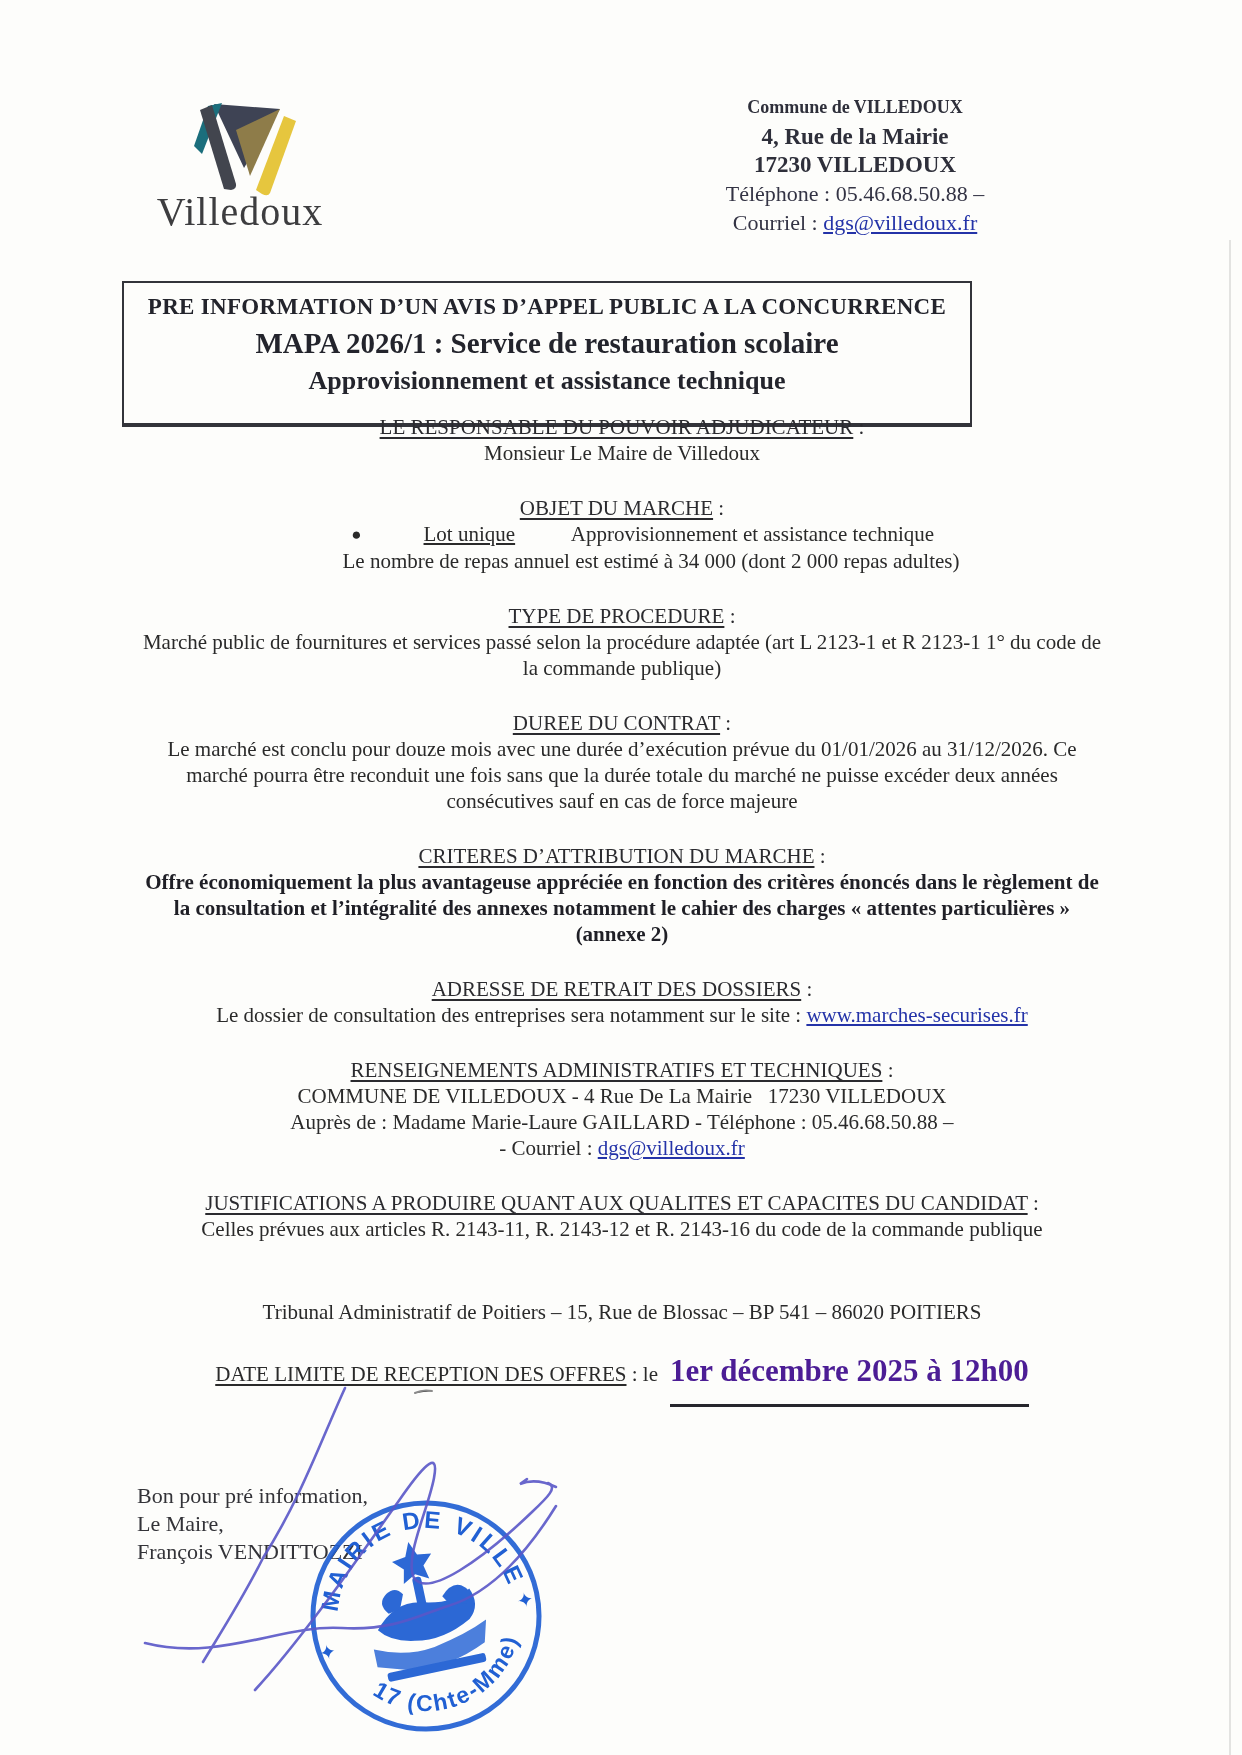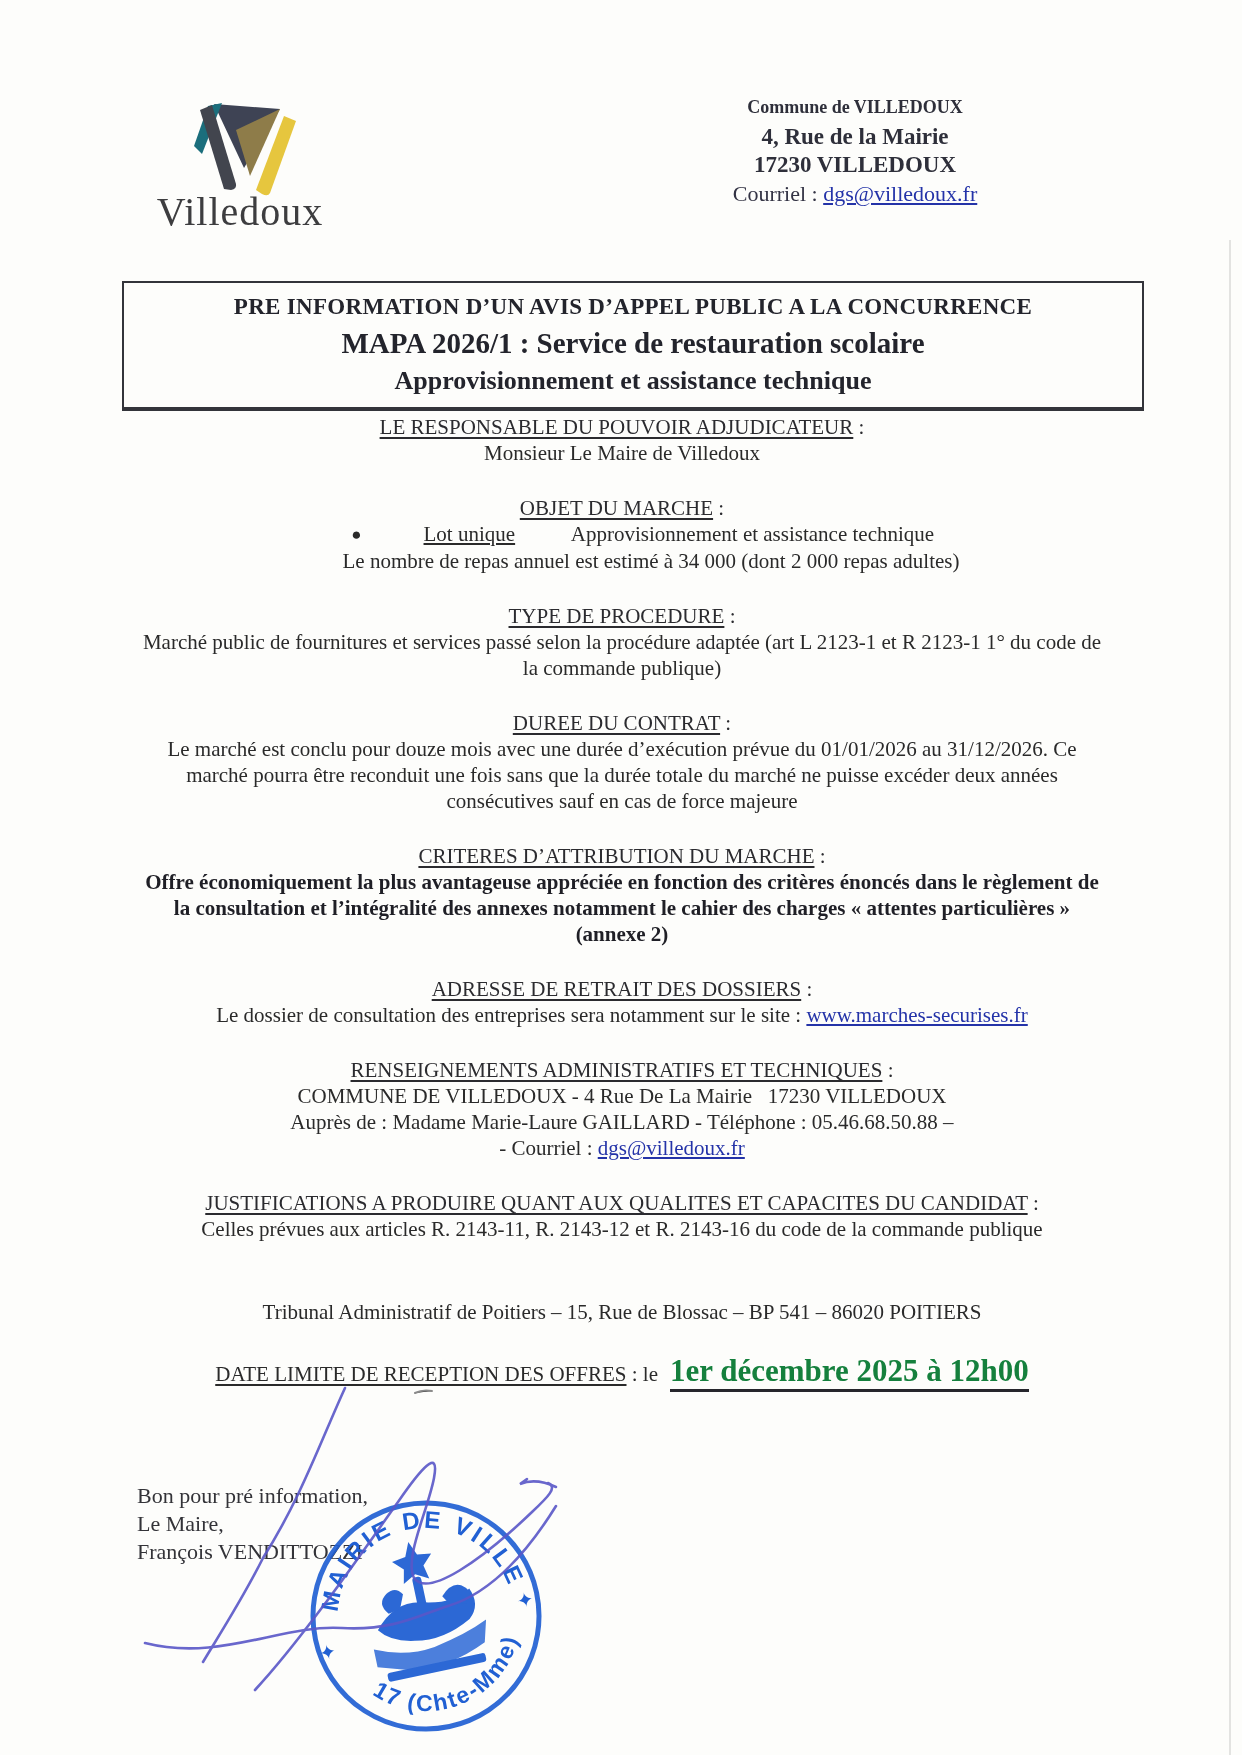--- a/index.html
+++ b/index.html
@@ -20,44 +20,44 @@
   .contact{
     position:absolute;left:615px;top:92px;width:480px;
     text-align:center;color:#2e2f3a;
   }
   .contact .org{font-size:18px;font-weight:bold;line-height:31px;}
   .contact .addr{font-size:23px;font-weight:bold;line-height:28px;}
   .contact .plain{font-size:22px;font-weight:normal;line-height:29px;color:#333344;}
   a.doclink{color:#2433a8;text-decoration:underline;cursor:pointer;}
   
   .title-box{
-    position:absolute;left:122px;top:281px;width:1022px;
+    position:absolute;left:122px;top:281px;width:850px;
     border:2px solid #33343a;border-bottom-width:4px;
-    text-align:center;color:#23242c;padding:8px 4px 8px 4px;box-sizing:border-box;
+    text-align:center;color:#23242c;padding:8px 4px 24px 4px;box-sizing:border-box;
   }
   .title-box .t1{font-size:23px;font-weight:bold;letter-spacing:.3px;line-height:32px;}
   .title-box .t2{font-size:29px;font-weight:bold;line-height:40px;}
   .title-box .t3{font-size:26px;font-weight:bold;line-height:36px;}
   
   .content{position:absolute;left:137px;top:414px;width:970px;font-size:21px;line-height:26px;}
   .sec{margin:0 0 29px 0;}
   .sec p{margin:0;text-align:center;}
   .u{text-decoration:underline;text-underline-offset:3px;}
   .sec .h{color:#2b2b2f;}
   .bullet-line{padding-left:35px;}
   .bullet-glyph{display:inline-block;width:23px;font-size:17px;vertical-align:1px;}
   .bullet-label{display:inline-block;width:203px;text-decoration:underline;}
   .indent{padding-left:58px;}
   .bold-par{font-weight:bold;color:#1f1f26;}
   .sec-justif{margin-bottom:57px;}
   .sec-recours{margin-bottom:33px;}
   .date-line{white-space:nowrap;}
   .date-value{
-    font-size:31px;font-weight:bold;color:#15803d;
-    border-bottom:3px solid #26262c;padding-bottom:1px;margin-left:12px;
+    font-size:31px;font-weight:bold;color:#4c1d95;
+    border-bottom:3px solid #26262c;padding-bottom:16px;margin-left:12px;
   }
   
   .sign-block{position:absolute;left:137px;top:1482px;font-size:22px;line-height:28px;color:#333338;}
   .stamp-wrap{position:absolute;left:298px;top:1488px;width:256px;height:256px;transform:rotate(-12deg);}
   .ink-layer{position:absolute;left:0;top:0;width:1242px;height:1755px;pointer-events:none;}
   .scan-edge{position:absolute;left:1229px;top:240px;width:2px;height:1515px;background:#e3e3e1;}
 </style>
 </head>
 <body>
 
@@ -71,20 +71,21 @@
       <path d="M22,14 L34,9 L58,88 Q59,93 53,94 L46,93 Z" fill="#42454e"></path>
       <path d="M106,20 L118,25 L92,97 Q90,101 84,98 L78,94 Z" fill="#e6c63e"></path>
     </svg>
   </div>
   <div class="wordmark">Villedoux</div>
 
   <div class="contact">
     <div class="org">Commune de VILLEDOUX</div>
     <div class="addr">4, Rue de la Mairie</div>
     <div class="addr">17230 VILLEDOUX</div>
+    <div class="plain">Téléphone : 05.46.68.50.88 –</div>
     <div class="plain"><span>Courriel : </span><a class="doclink">dgs@villedoux.fr</a></div>
   </div>
 
   <div class="title-box">
     <div class="t1">PRE INFORMATION D’UN AVIS D’APPEL PUBLIC A LA CONCURRENCE</div>
     <div class="t2">MAPA 2026/1 : Service de restauration scolaire</div>
     <div class="t3">Approvisionnement et assistance technique</div>
   </div>
 
   <div class="content">

